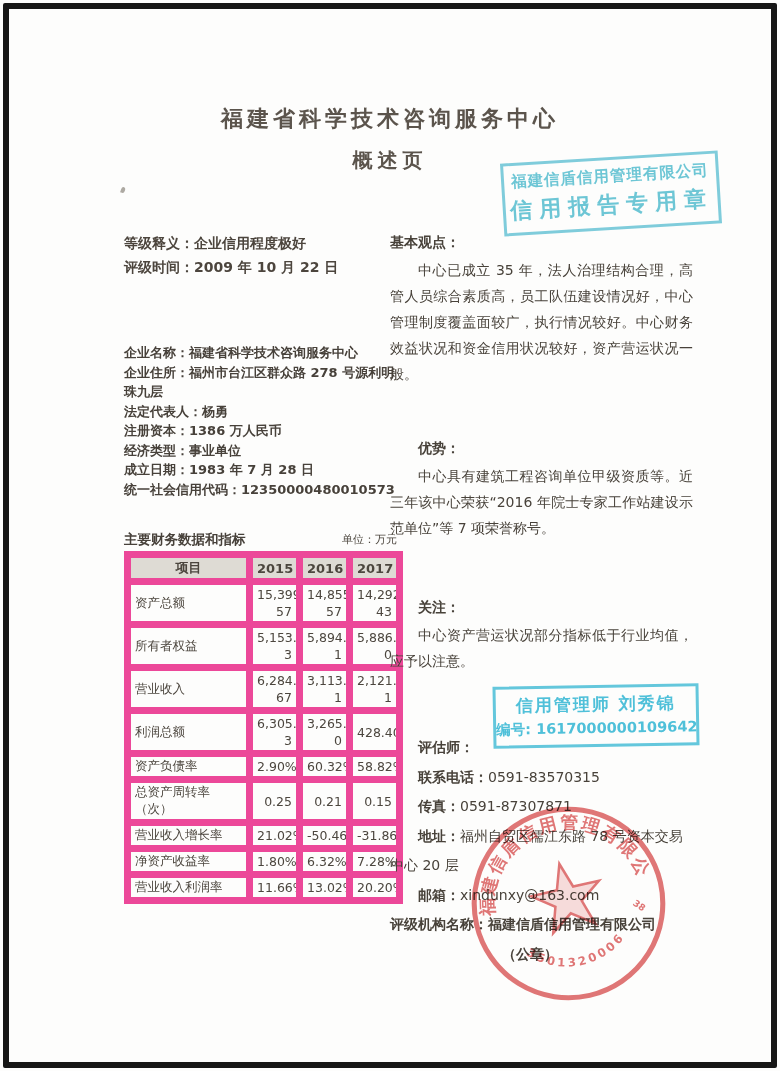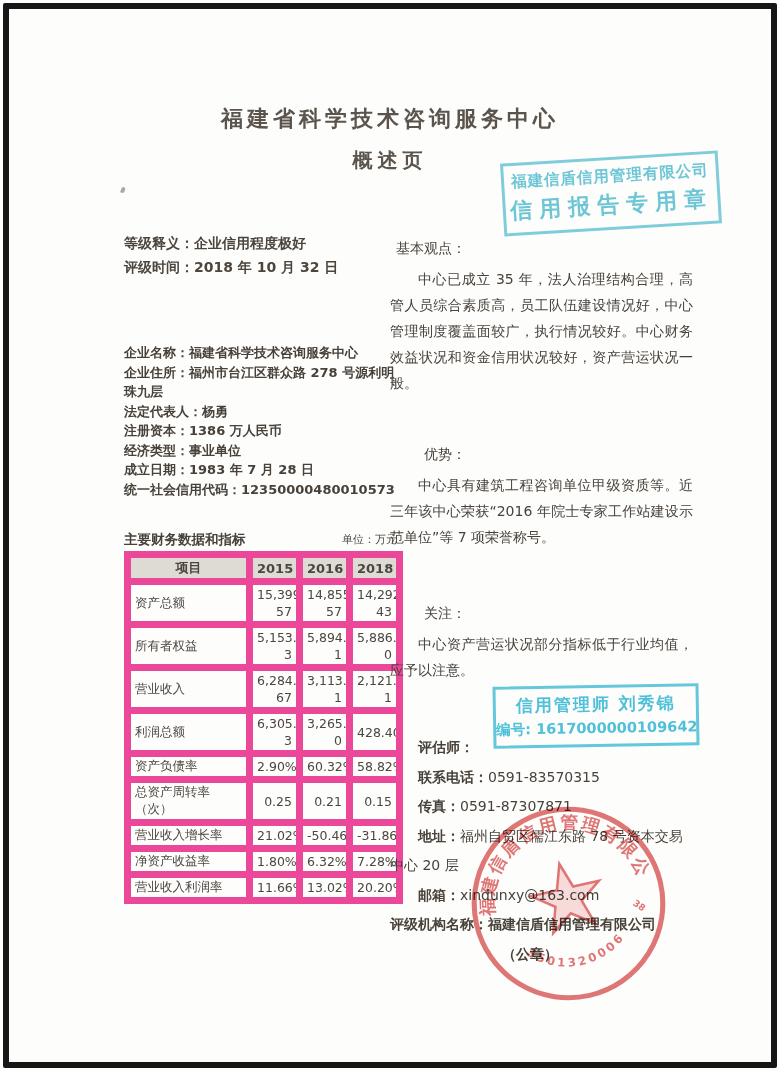--- a/index.html
+++ b/index.html
@@ -46,21 +46,21 @@
   table.fin th, table.fin td { border:7px solid #ec4899; padding:1px 4px; overflow:hidden; }
   table.fin th { height:18px; background:#dedbd4; font-weight:bold; font-size:13px; text-align:center; }
   table.fin td.lab { text-align:left; }
   table.fin td.num { text-align:right; white-space:pre-line; line-height:17px; }
   tr.tall { height:42px; }
   tr.short { height:22px; }
   col.c-lab { width:122px; } col.c-y { width:50px; }
 
   
   .sec { position:absolute; left:390px; width:303px; color:#48423a; }
-  .sec h3 { margin:6px; font-size:14px; font-weight:normal; line-height:24px; }
+  .sec h3 { margin:0; font-size:14px; font-weight:bold; line-height:24px; }
   .sec h3.ind { padding-left:28px; }
   .sec p { margin:3px 0 0; font-size:14px; line-height:26px; text-indent:2em; text-align:justify; }
   #sec-opinion { top:230px; }
   #sec-advantage { top:436px; }
   #sec-concern { top:595px; }
 
   .contact { position:absolute; left:390px; top:733px; width:303px; font-size:14px; color:#48423a; }
   .contact p { margin:0; line-height:29.5px; white-space:pre-line; }
   .contact .ind { text-indent:2em; }
   .contact .lbl { font-weight:bold; }
@@ -87,21 +87,21 @@
   <div class="stamp-report">
     <div class="sr1">福建信盾信用管理有限公司</div>
     <div class="sr2">信用报告专用章</div>
   </div>
 
   <div class="rating">
     <div>
       <span>等级释义：</span><span>企业信用程度极好</span>
     </div>
     <div>
-      <span>评级时间：</span><span>2018 年 10 月 32 日</span>
+      <span>评级时间：</span><span>2009 年 10 月 22 日</span>
     </div>
   </div>
 
   <div class="company">
     <p><span>企业名称：</span><span>福建省科学技术咨询服务中心</span></p>
     <p><span>企业住所：</span><span>福州市台江区群众路 278 号源利明珠九层</span></p>
     <p><span>法定代表人：</span><span>杨勇</span></p>
     <p><span>注册资本：</span><span>1386 万人民币</span></p>
     <p><span>经济类型：</span><span>事业单位</span></p>
     <p><span>成立日期：</span><span>1983 年 7 月 28 日</span></p>
@@ -118,21 +118,21 @@
         <col class="c-lab">
         <col class="c-y">
         <col class="c-y">
         <col class="c-y">
       </colgroup>
     <tbody>
         <tr>
       <th>项目</th>
       <th>2015</th>
       <th>2016</th>
-      <th>2018</th>
+      <th>2017</th>
     </tr>
     <tr class="tall">
       <td class="lab">资产总额</td>
       <td class="num">15,399.
 57</td>
       <td class="num">14,855.
 57</td>
       <td class="num">14,292.
 43</td>
     </tr>

